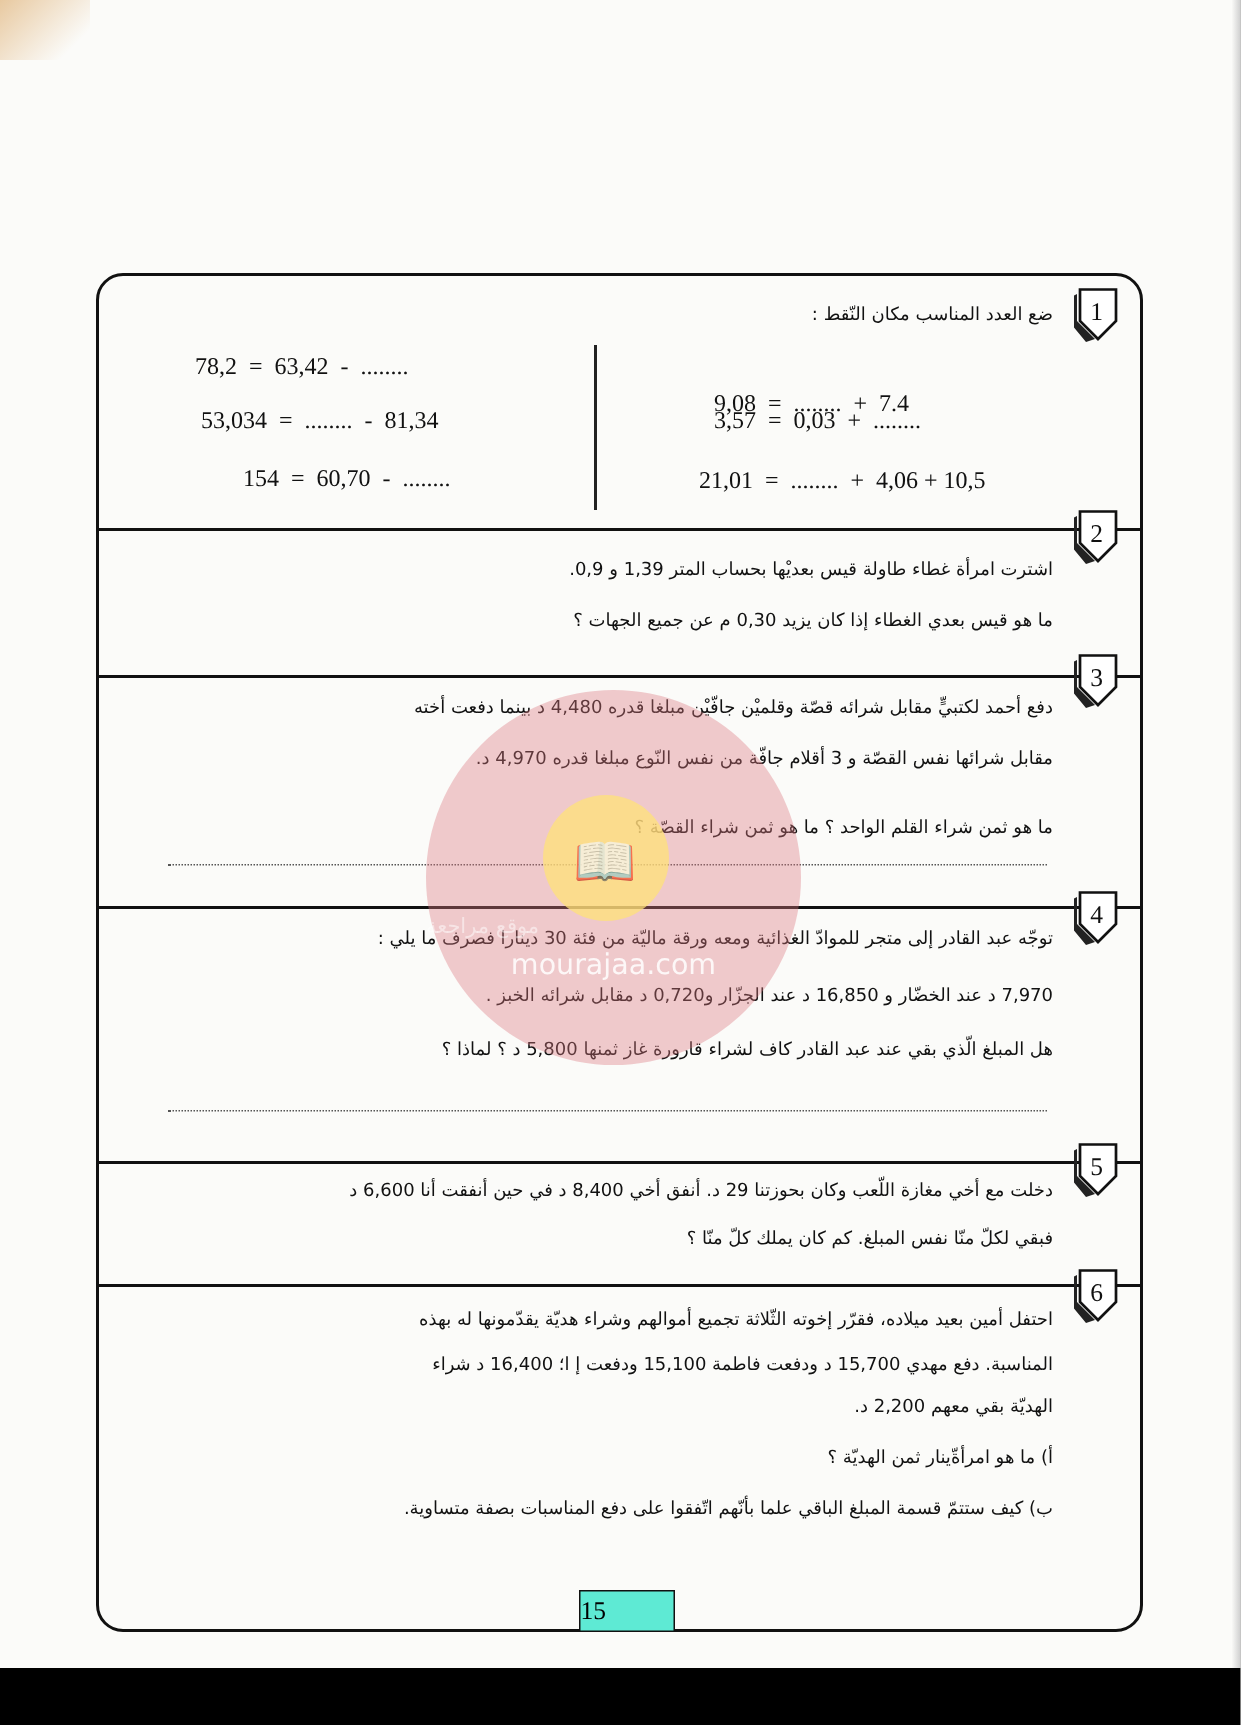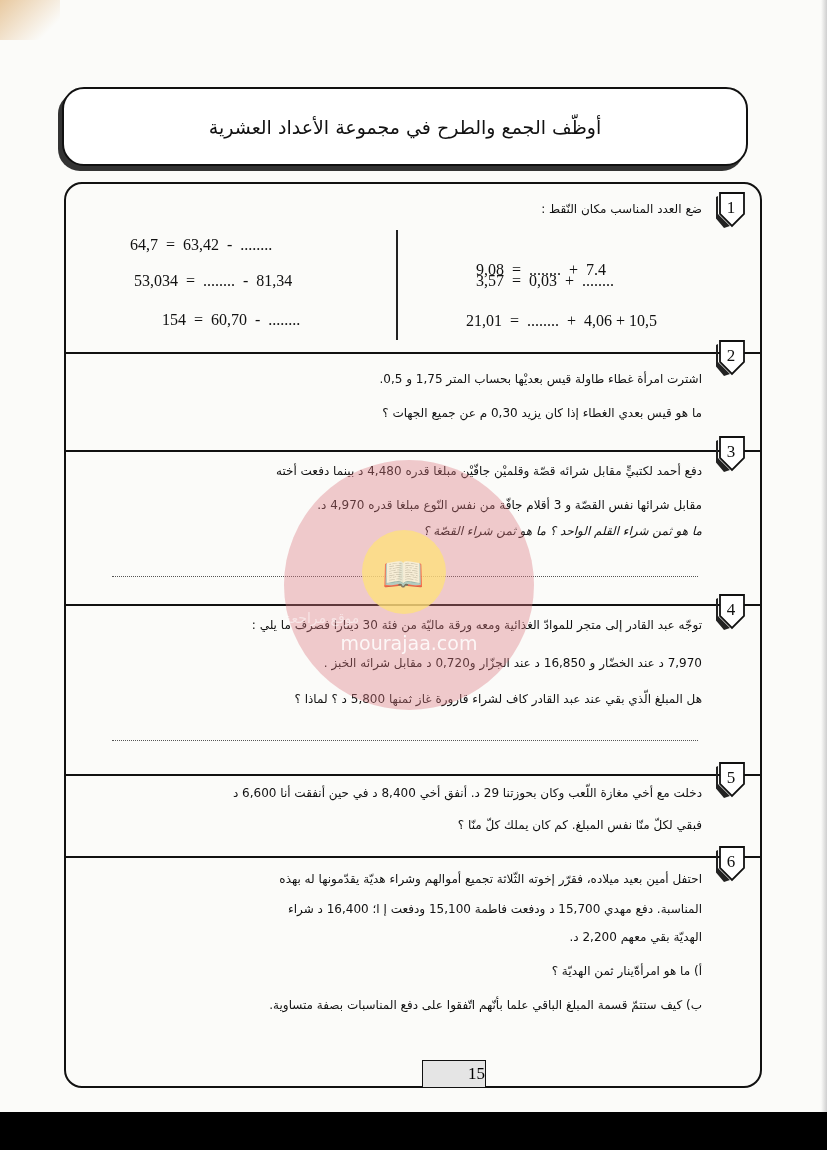--- a/index.html
+++ b/index.html
@@ -60,22 +60,22 @@
   }
   .divider-v {
     position: absolute; left: 330px; top: 46px; width: 1.5px; height: 110px; background: #222;
   }
   .dotline {
     position: absolute; left: 46px; width: 586px; height: 0;
     border-top: 1.5px dotted #555;
   }
   .page-number {
     position: absolute; left: 386px; top: 1060px; width: 62px; height: 26px;
-    border: 1.5px solid #111; background: #e5e5e5;
-    font-family: "Liberation Serif", serif; font-size: 17px; text-align: right; line-height: 26px; margin-left: 36px;
+    border: 1.5px solid #111; background: #5eead4;
+    font-family: "Liberation Serif", serif; font-size: 17px; text-align: left; line-height: 26px;
   }
   .watermark {
     position: absolute; left: 284px; top: 460px; width: 250px; height: 250px;
     border-radius: 50%; background: rgba(220, 120, 130, 0.38);
     pointer-events: none;
   }
   .watermark-inner {
     position: absolute; left: 78px; top: 70px; width: 84px; height: 84px; border-radius: 50%;
     background: rgba(255, 225, 120, 0.75);
   }
@@ -91,70 +91,67 @@
     font-family: "DejaVu Sans", sans-serif; font-size: 14px; color: rgba(255,255,255,0.5);
   }
 </style>
 </head>
 <body>
 
 <div class="page">
   <div class="page-tint"></div>
   <div class="page-edge-right"></div>
 
-  <div class="title-box">
-    <span class="title-text">أوظّف الجمع والطرح في مجموعة الأعداد العشرية</span>
-  </div>
 
   <div class="main-box">
 
     <div class="section first" style="top:0; height:156px;">
       <div class="badge" style="top:8px;">
         <svg viewBox="0 0 30 36">
           <path d="M2 4 L2 22 L14 34 L8 36 L-2 24 L-2 6 Z" fill="#222"></path>
           <path d="M4 1 L28 1 L28 22 L16 34 L4 22 Z" fill="#fff" stroke="#111" stroke-width="1.8"></path>
         </svg>
         <span class="badge-num">1</span>
       </div>
       <div class="rtl-line" style="right:58px; top:18px;">ضع العدد المناسب مكان النّقط :</div>
 
-      <div class="eq" style="left:64px; top:52px;">64,7  =  63,42  -  ........</div>
+      <div class="eq" style="left:64px; top:52px;">78,2  =  63,42  -  ........</div>
       <div class="eq" style="left:68px; top:88px;">53,034  =  ........  -  81,34</div>
       <div class="eq" style="left:96px; top:127px;">154  =  60,70  -  ........</div>
 
       <div class="divider-v"></div>
 
       <div class="eq" style="left:410px; top:52px;margin-top:25px;">9,08  =  ........  +  7.4</div>
       <div class="eq" style="left:410px; top:88px;">3,57  =  0,03  +  ........</div>
       <div class="eq" style="left:400px; top:128px;">21,01  =  ........  +  4,06 + 10,5</div>
     </div>
 
     <div class="section" style="top:168px; height:88px;">
       <div class="badge" style="top:-14px;">
         <svg viewBox="0 0 30 36">
           <path d="M2 4 L2 22 L14 34 L8 36 L-2 24 L-2 6 Z" fill="#222"></path>
           <path d="M4 1 L28 1 L28 22 L16 34 L4 22 Z" fill="#fff" stroke="#111" stroke-width="1.8"></path>
         </svg>
         <span class="badge-num">2</span>
       </div>
-      <div class="rtl-line" style="right:58px; top:18px;">اشترت امرأة غطاء طاولة قيس بعديْها بحساب المتر 1,75 و 0,5.</div>
+      <div class="rtl-line" style="right:58px; top:18px;">اشترت امرأة غطاء طاولة قيس بعديْها بحساب المتر 1,39 و 0,9.</div>
       <div class="rtl-line" style="right:58px; top:52px;">ما هو قيس بعدي الغطاء إذا كان يزيد 0,30 م عن جميع الجهات ؟</div>
     </div>
 
     <div class="section" style="top:266px; height:142px;">
       <div class="badge" style="top:-16px;">
         <svg viewBox="0 0 30 36">
           <path d="M2 4 L2 22 L14 34 L8 36 L-2 24 L-2 6 Z" fill="#222"></path>
           <path d="M4 1 L28 1 L28 22 L16 34 L4 22 Z" fill="#fff" stroke="#111" stroke-width="1.8"></path>
         </svg>
         <span class="badge-num">3</span>
       </div>
       <div class="rtl-line" style="right:58px; top:12px;">دفع أحمد لكتبيٍّ مقابل شرائه قصّة وقلميْن جافّيْن مبلغا قدره 4,480 د بينما دفعت أخته</div>
       <div class="rtl-line" style="right:58px; top:46px;">مقابل شرائها نفس القصّة و 3 أقلام جافّة من نفس النّوع مبلغا قدره 4,970 د.</div>
-      <div class="rtl-line" style="right:58px; top:72px;font-style:italic;">ما هو ثمن شراء القلم الواحد ؟ ما هو ثمن شراء القصّة ؟</div>
+      <div class="rtl-line" style="right:58px; top:92px;">ما هو ثمن شراء القلم الواحد ؟ ما هو ثمن شراء القصّة ؟</div>
       <div class="dotline" style="top:124px;"></div>
     </div>
 
     <div class="section" style="top:420px; height:162px;">
       <div class="badge" style="top:-12px;">
         <svg viewBox="0 0 30 36">
           <path d="M2 4 L2 22 L14 34 L8 36 L-2 24 L-2 6 Z" fill="#222"></path>
           <path d="M4 1 L28 1 L28 22 L16 34 L4 22 Z" fill="#fff" stroke="#111" stroke-width="1.8"></path>
         </svg>
         <span class="badge-num">4</span>

